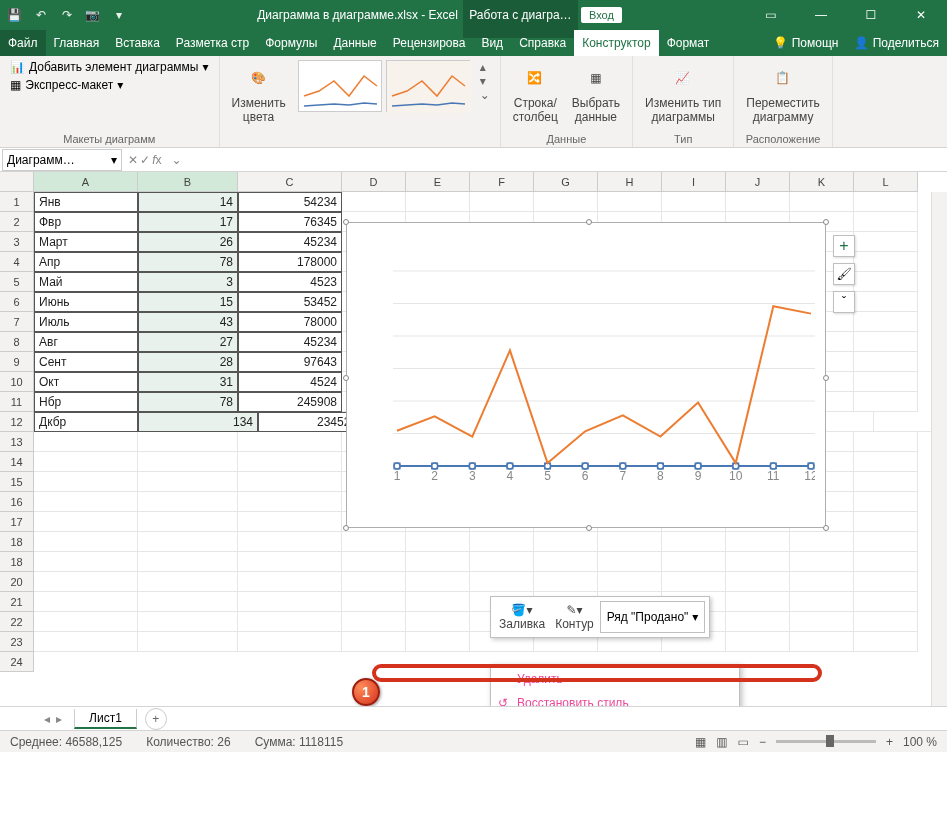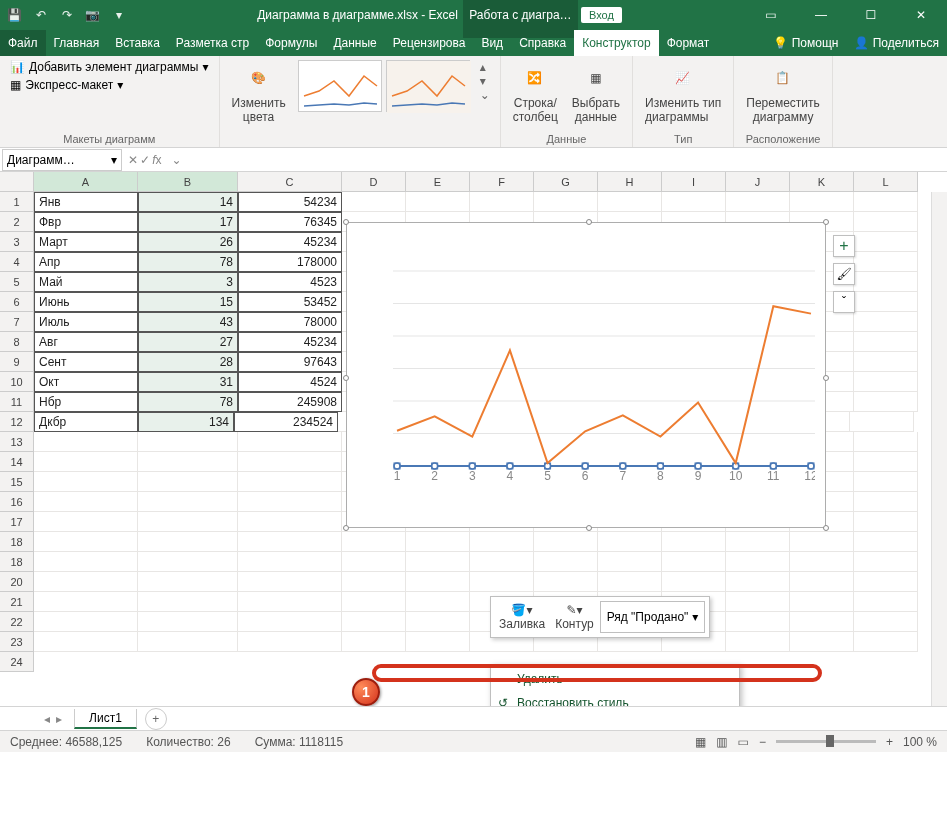--- a/index.html
+++ b/index.html
@@ -43,21 +43,21 @@
 .cell.right { justify-content:flex-end; }
 .chart-box { position:absolute;left:346px;top:50px;width:480px;height:306px;background:#fff;border:1px solid #adadad; }
 .chart-title { text-align:center;padding:6px 0 2px 0;font-size:14px;color:#555; }
 .chart-plot { position:absolute;left:46px;top:30px;right:10px;bottom:36px; }
 .chart-btns { position:absolute;right:-30px;top:12px;display:flex;flex-direction:column;gap:6px; }
 .chart-fab { width:22px;height:22px;border:1px solid #bfbfbf;background:#fff;display:flex;align-items:center;justify-content:center;box-shadow:1px 1px 2px rgba(0,0,0,.15); }
 .mini-toolbar { position:absolute;left:490px;top:424px;background:#fff;border:1px solid #bfbfbf;box-shadow:2px 2px 4px rgba(0,0,0,.2);display:flex;gap:2px;padding:4px;z-index:9; }
 .mt-item { display:flex;flex-direction:column;align-items:center;font-size:10px;color:#444;padding:2px 4px; }
 .mt-dd { border:1px solid #bfbfbf;padding:2px 6px;font-size:11px;display:flex;align-items:center;gap:4px; }
 .context-menu { position:absolute;left:490px;top:492px;width:250px;background:#fff;border:1px solid #bfbfbf;box-shadow:2px 2px 6px rgba(0,0,0,.25);z-index:10;padding:2px 0; }
-.cm-item { display:flex;align-items:center;gap:8px;padding:5px 12px 5px 26px;font-size:12px;color:#14532d;position:relative; }
+.cm-item { display:flex;align-items:center;gap:8px;padding:5px 12px 5px 26px;font-size:12px;color:#ec4899;position:relative; }
 .cm-icon { position:absolute;left:4px;width:16px;display:flex;align-items:center;justify-content:center; }
 .highlight-1 { position:absolute;left:372px;top:492px;width:450px;height:18px;border:4px solid #d4321c;border-radius:12px;z-index:12;pointer-events:none; }
 .numball { position:absolute;width:28px;height:28px;border-radius:50%;background:radial-gradient(circle at 30% 30%, #ff8c5a, #d4321c);color:#fff;display:flex;align-items:center;justify-content:center;font-size:14px;font-weight:bold;border:2px solid #9c1e0e;z-index:13;box-shadow:1px 1px 3px rgba(0,0,0,.4); }
 .sheet-tabs { height:24px;border-top:1px solid #d4d4d4;display:flex;align-items:center;padding-left:34px;gap:2px; }
 .sheet-nav { display:flex;gap:6px;color:#888;padding:0 10px; }
 .sheet-tab { padding:2px 14px;border:1px solid #ccc;border-top:none;background:#fff;font-size:12px; }
 .sheet-tab.active { border-bottom:2px solid #217346; }
 .sheet-add { width:22px;height:22px;border:1px solid #ccc;border-radius:50%;display:flex;align-items:center;justify-content:center;color:#666;margin-left:6px; }
 .status-bar { height:22px;background:#f3f2f1;border-top:1px solid #d4d4d4;display:flex;align-items:center;padding:0 10px;font-size:11px;color:#555;gap:24px; }
 .status-right { margin-left:auto;display:flex;align-items:center;gap:10px; }
@@ -160,21 +160,21 @@
           <div style="white-space:pre;text-align:center;">Выбрать
 данные</div>
         </div>
     </div>
     <div class="r-group-label">Данные</div>
   </div>
   <div class="r-group">
     <div class="r-body">
         <div class="r-btn">
           <div class="r-icon">📈</div>
-          <div style="white-space:pre;text-align:left;">Изменить тип
+          <div style="white-space:pre;text-align:center;">Изменить тип
 диаграммы</div>
         </div>
       </div>
     <div class="r-group-label">Тип</div>
   </div>
   <div class="r-group">
     <div class="r-body">
         <div class="r-btn">
           <div class="r-icon">📋</div>
           <div style="white-space:pre;text-align:center;">Переместить
@@ -390,21 +390,21 @@
         <div class="cell" style="width: 64px;"></div>
         <div class="cell" style="width: 64px;"></div>
         <div class="cell" style="width: 64px;"></div>
         <div class="cell" style="width: 64px;"></div>
         <div class="cell" style="width: 64px;"></div>
         <div class="cell" style="width: 64px;"></div>
         <div class="cell" style="width: 64px;"></div>
       </div>
       <div class="cell-row">
         <div class="cell border" style="width: 104px;">Дкбр</div>
-        <div class="cell right sel border" style="width: 96px;">134</div>
+        <div class="cell right sel border" style="width: 120px;">134</div>
         <div class="cell right border" style="width: 104px;">234524</div>
         <div class="cell" style="width: 64px;"></div>
         <div class="cell" style="width: 64px;"></div>
         <div class="cell" style="width: 64px;"></div>
         <div class="cell" style="width: 64px;"></div>
         <div class="cell" style="width: 64px;"></div>
         <div class="cell" style="width: 64px;"></div>
         <div class="cell" style="width: 64px;"></div>
         <div class="cell" style="width: 64px;"></div>
         <div class="cell" style="width: 64px;"></div>

